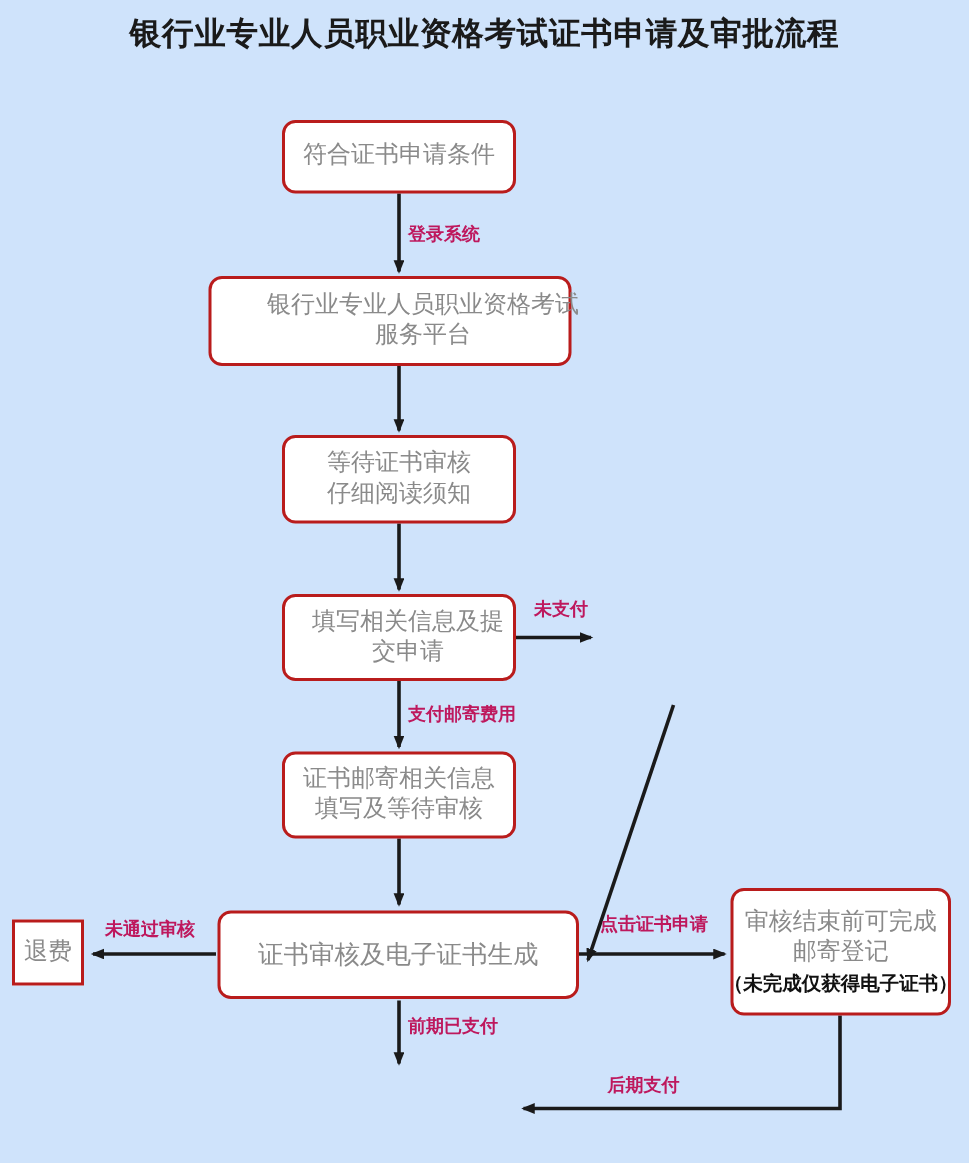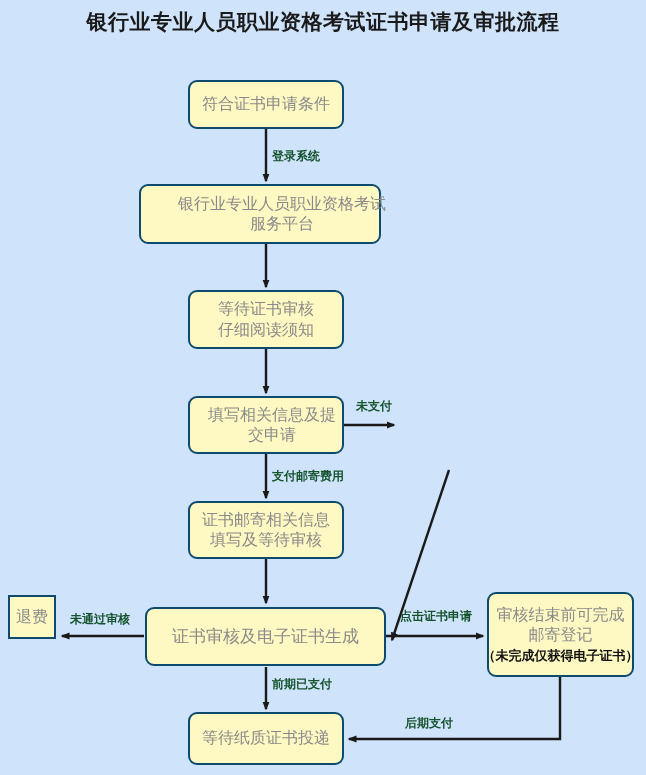--- a/index.html
+++ b/index.html
@@ -35,22 +35,22 @@
     font-family: "Liberation Serif", "DejaVu Serif", serif;
     font-weight: bold;
     font-size: 21px;
     letter-spacing: 0.5px;
     color: #1a1a1a;
     white-space: nowrap;
   }
   .node {
     position: absolute;
     box-sizing: border-box;
-    background: #fef9c3;
-    border: 2px solid #0c4a6e;
+    background: #ffffff;
+    border: 2px solid #b91c1c;
     border-radius: 9px;
     display: flex;
     flex-direction: column;
     align-items: center;
     justify-content: center;
     text-align: center;
     color: #8a8a8a;
     font-family: "Liberation Serif", "DejaVu Serif", serif;
     font-size: 16px;
     line-height: 1.28;
@@ -73,21 +73,21 @@
     font-size: 13px;
     font-family: Liberation Serif, serif;
     margin-top: 2px;
     white-space: nowrap;
   }
   .edge-label {
     position: absolute;
     font-family: "Liberation Sans", "DejaVu Sans", sans-serif;
     font-weight: bold;
     font-size: 12px;
-    color: #14532d;
+    color: #be185d;
     white-space: nowrap;
     z-index: 4;
   }
 </style>
 </head>
 <body>
 
 <div id="canvas">
 
   <div class="title">银行业专业人员职业资格考试证书申请及审批流程</div>
@@ -146,33 +146,30 @@
 
   <div class="node" style="left:188px; top:501px; width:156px; height:58px;font-family:Liberation Serif, serif;">
     <span class="ln">证书邮寄相关信息</span>
     <span class="ln">填写及等待审核</span>
   </div>
 
   <div class="node" style="left:145px; top:607px; width:241px; height:59px; font-size:17px;">
     <span class="ln">证书审核及电子证书生成</span>
   </div>
 
-  <div class="node sharp" style="left:8px; top:595px; width:48px; height:44px;">
+  <div class="node sharp" style="left:8px; top:613px; width:48px; height:44px;">
     <span class="ln">退费</span>
   </div>
 
   <div class="node" style="left:487px; top:592px; width:147px; height:85px;align-items:center;">
     <span class="ln">审核结束前可完成</span>
     <span class="ln">邮寄登记</span>
     <span class="note">（未完成仅获得电子证书）</span>
   </div>
 
-  <div class="node" style="left:188px; top:712px; width:156px; height:53px;">
-    <span class="ln">等待纸质证书投递</span>
-  </div>
 
   <div class="edge-label" style="left:272px; top:148px;">登录系统</div>
   <div class="edge-label" style="left:356px; top:398px;">未支付</div>
   <div class="edge-label" style="left:272px; top:468px;">支付邮寄费用</div>
   <div class="edge-label" style="left:70px; top:611px;">未通过审核</div>
   <div class="edge-label" style="left:400px; top:608px;">点击证书申请</div>
   <div class="edge-label" style="left:272px; top:676px;text-align:center;">前期已支付</div>
   <div class="edge-label" style="left:405px; top:715px;">后期支付</div>
 
 </div>

